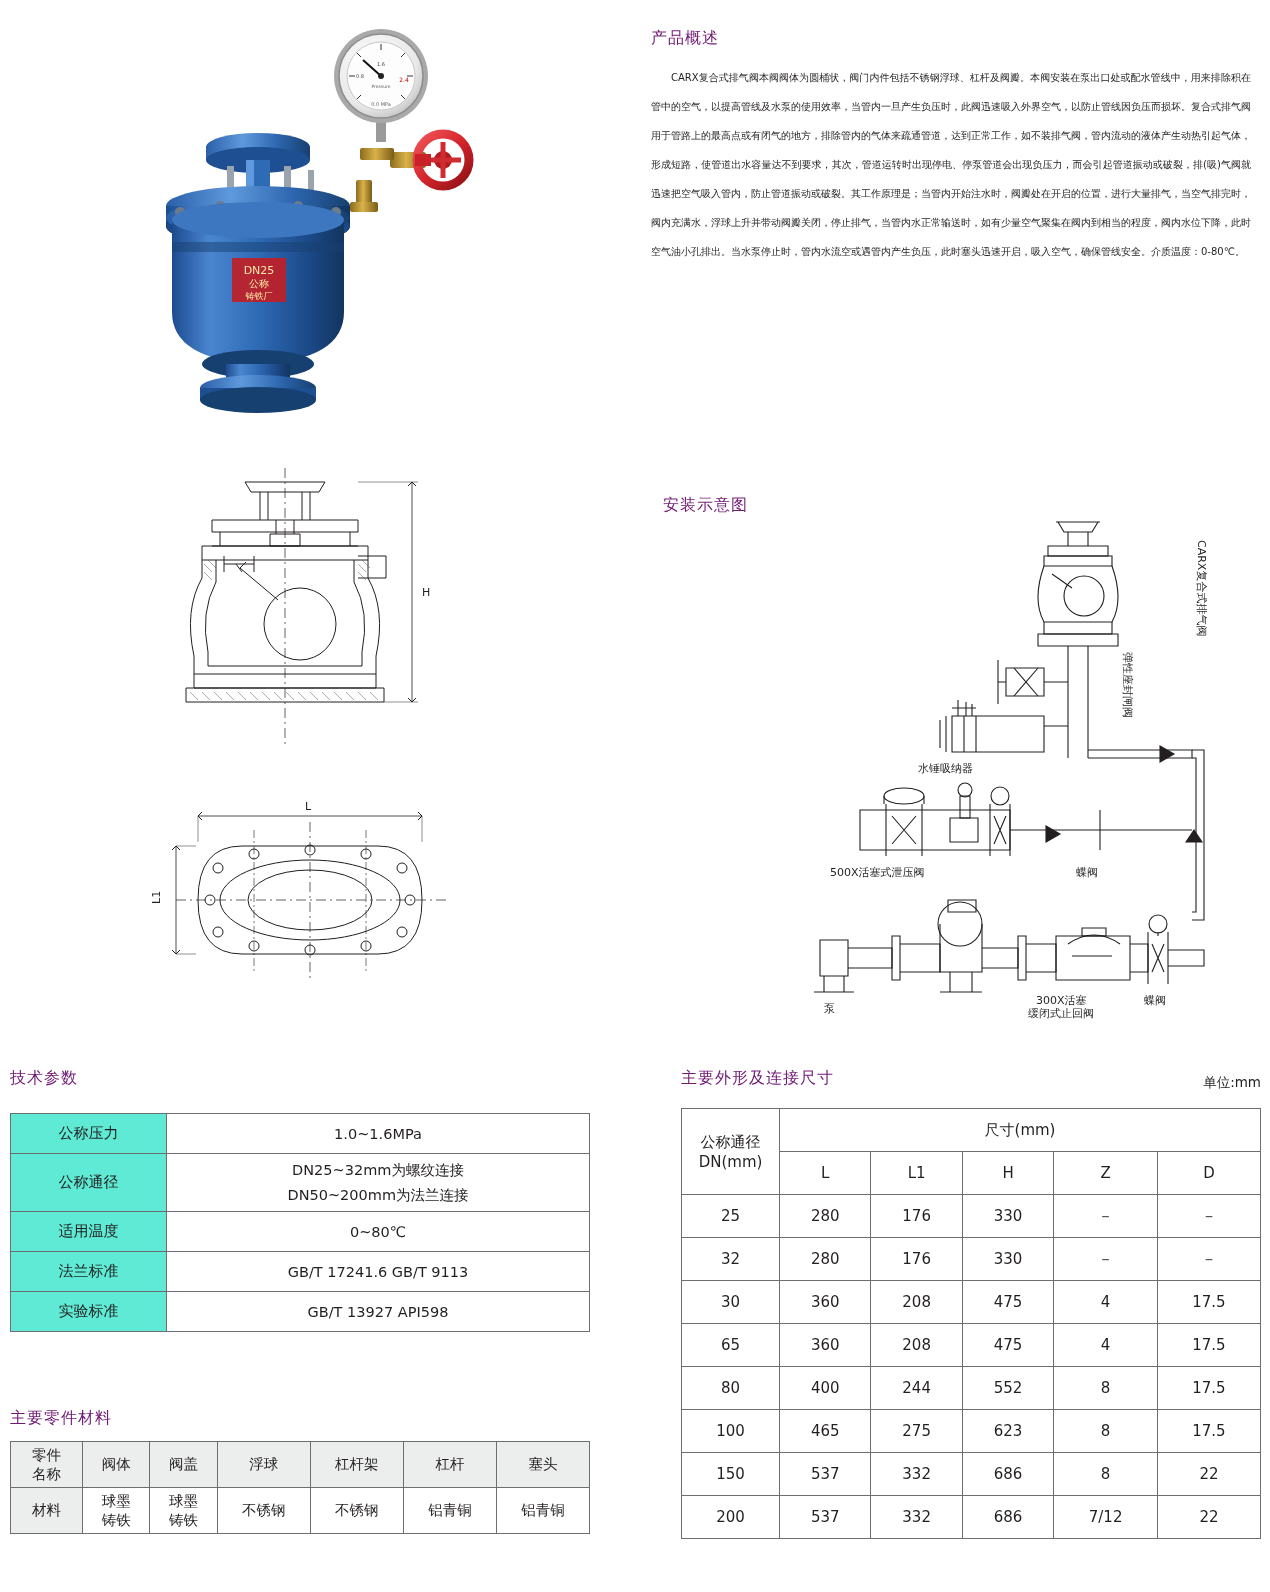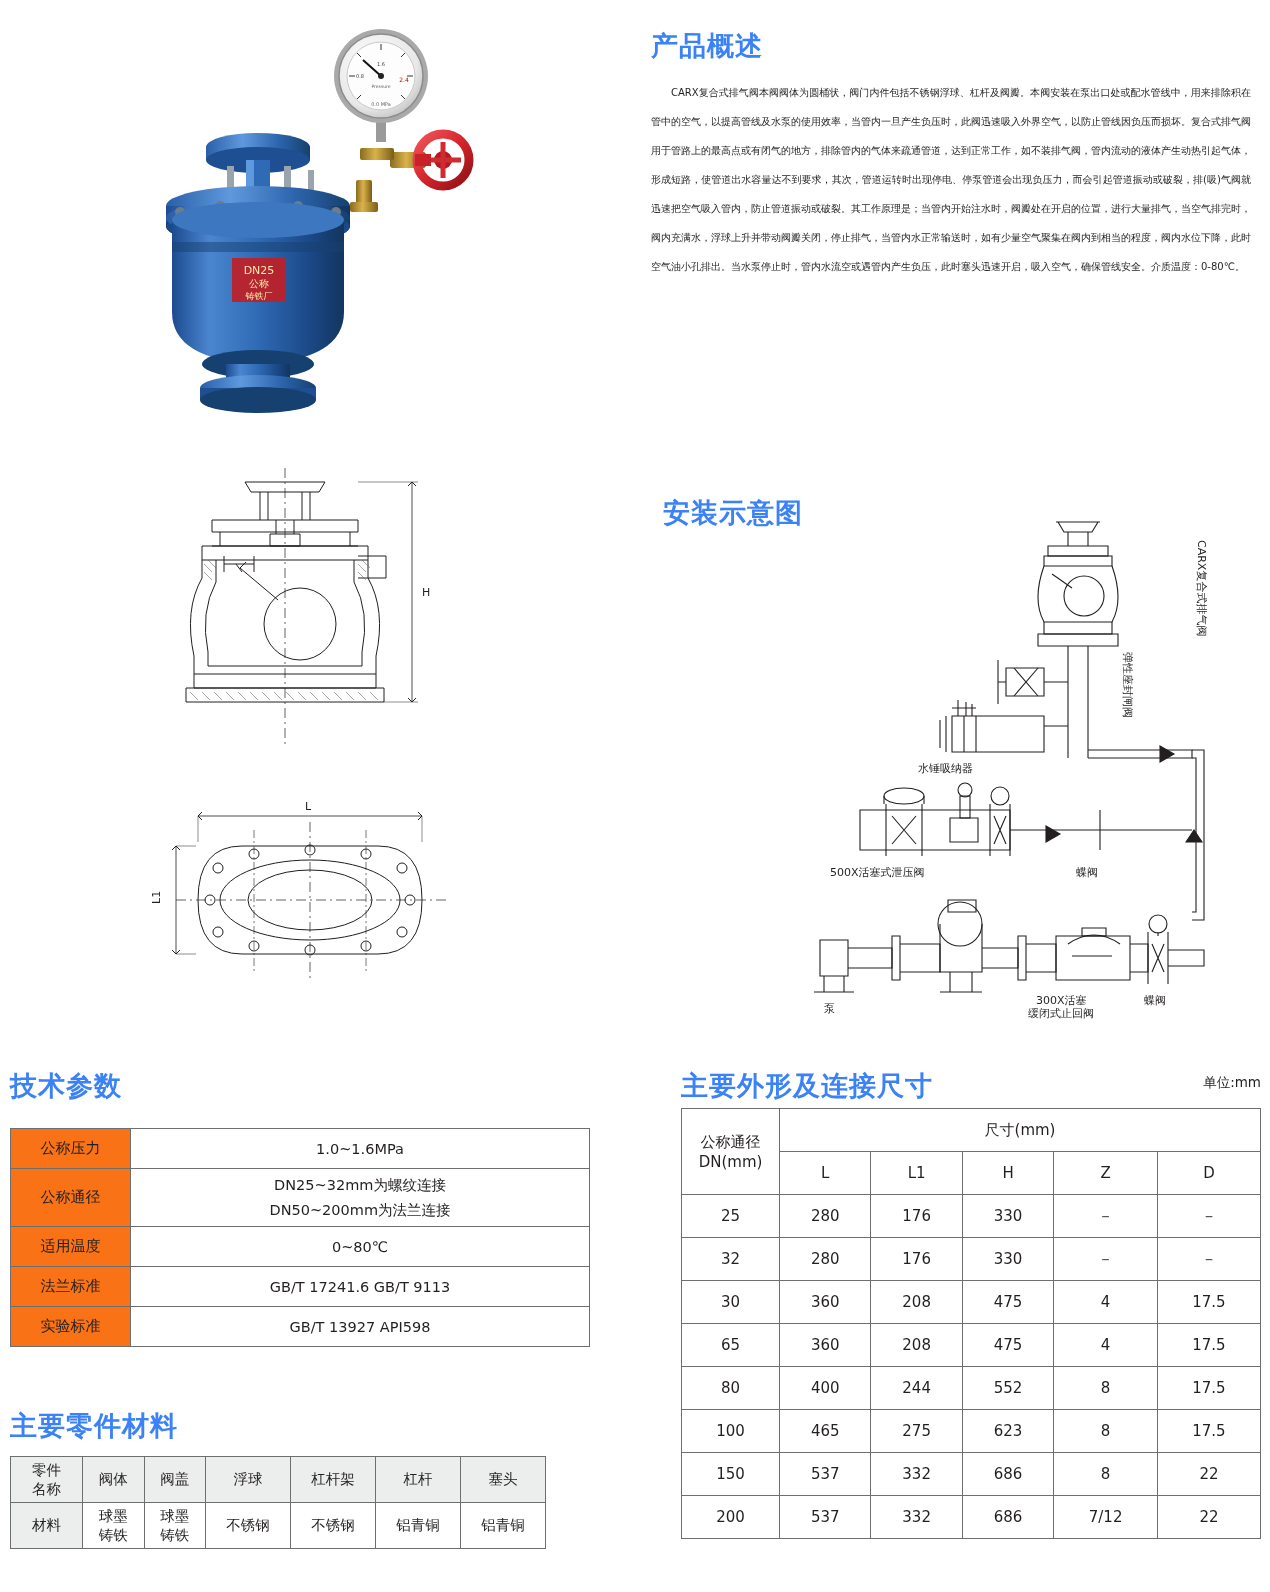--- a/index.html
+++ b/index.html
@@ -9,23 +9,23 @@
     font-family:"DejaVu Sans","Liberation Sans",sans-serif;
     background:#ffffff;
     color:#231f20;
     position:relative;
     overflow:hidden;
   }
   .page { position:relative; width:1270px; height:1592px; }
 
   
   .sec-title {
-    color:#3b82f6;
-    font-weight:bold;
-    font-size:27px;
+    color:#701a75;
+    font-weight:normal;
+    font-size:16px;
     letter-spacing:1px;
   }
 
   
   #product-overview { position:absolute; left:651px; top:28px; width:600px; }
   #product-overview .body {
     margin-top:14px;
     font-size:10px;
     line-height:29px;
     text-align:justify;
@@ -49,26 +49,26 @@
   #tech-params .sec-title { margin-bottom:24px; }
   table.tbl { border-collapse:collapse; width:100%; }
   table.tbl td, table.tbl th {
     border:1px solid #6d6e70;
     font-size:14.5px;
     text-align:center;
     color:#231f20;
     font-weight:normal;
     padding:0 4px;
   }
-  #tech-table td.k { width:120px; height:40px; background:#f97316; font-size:15px; }
+  #tech-table td.k { width:156px; height:40px; background:#5eead4; font-size:15px; }
   #tech-table td.v { height:40px; }
   #tech-table tr.two td { height:58px; line-height:25px; }
 
   
-  #materials { position:absolute; left:10px; top:1408px; width:536px; }
+  #materials { position:absolute; left:10px; top:1408px; width:580px; }
   #materials .sec-title { margin-bottom:12px; }
   #mat-table td { height:46px; font-size:14.5px; line-height:19px; }
   #mat-table td.hd { background:#eceded; }
   #mat-table td.first { width:72px; }
 
   
   #dimensions { position:absolute; left:651px; top:1068px; width:610px;padding-left:30px; }
   #dimensions .head-row { position:relative; height:28px; }
   #dim-unit { position:absolute; right:0; top:6px; font-size:13.5px; color:#231f20; }
   #dim-table { margin-top:12px; }

